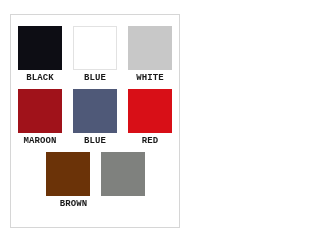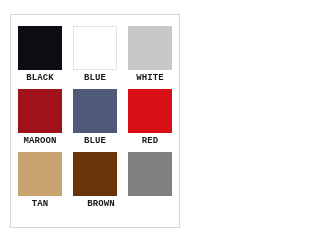--- a/index.html
+++ b/index.html
@@ -107,24 +107,20 @@
         <div class="swatch-label" style="color: rgb(26, 26, 26);">BLUE</div>
       </div>
       <div class="swatch-cell">
         <div class="swatch-chip" style="background-color: rgb(216, 15, 23);"></div>
         <div class="swatch-label" style="color: rgb(26, 26, 26);">RED</div>
       </div>
     </div>
 
     <div class="swatch-row">
       <div class="swatch-cell">
-        <div class="swatch-chip" style="background-color: rgb(201, 164, 113);"></div>
-        <div class="swatch-label" style="color: rgb(26, 26, 26);">TAN</div>
-      </div>
-      <div class="swatch-cell">
         <div class="swatch-chip" style="background-color: rgb(107, 51, 8);"></div>
         <div class="swatch-label" style="color: rgb(26, 26, 26); padding-left: 12px;">BROWN</div>
       </div>
       <div class="swatch-cell">
         <div class="swatch-chip" style="background-color: rgb(127, 129, 126);"></div>
       </div>
     </div>
 
   </div>
 </div>

